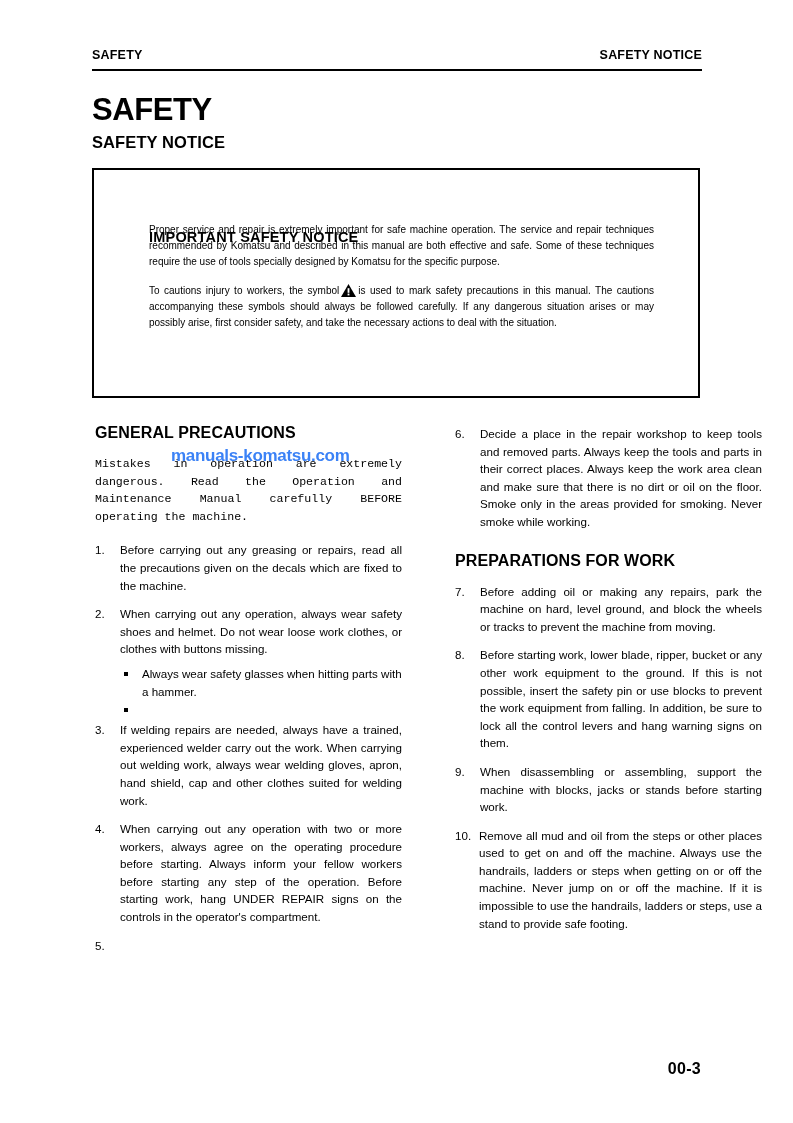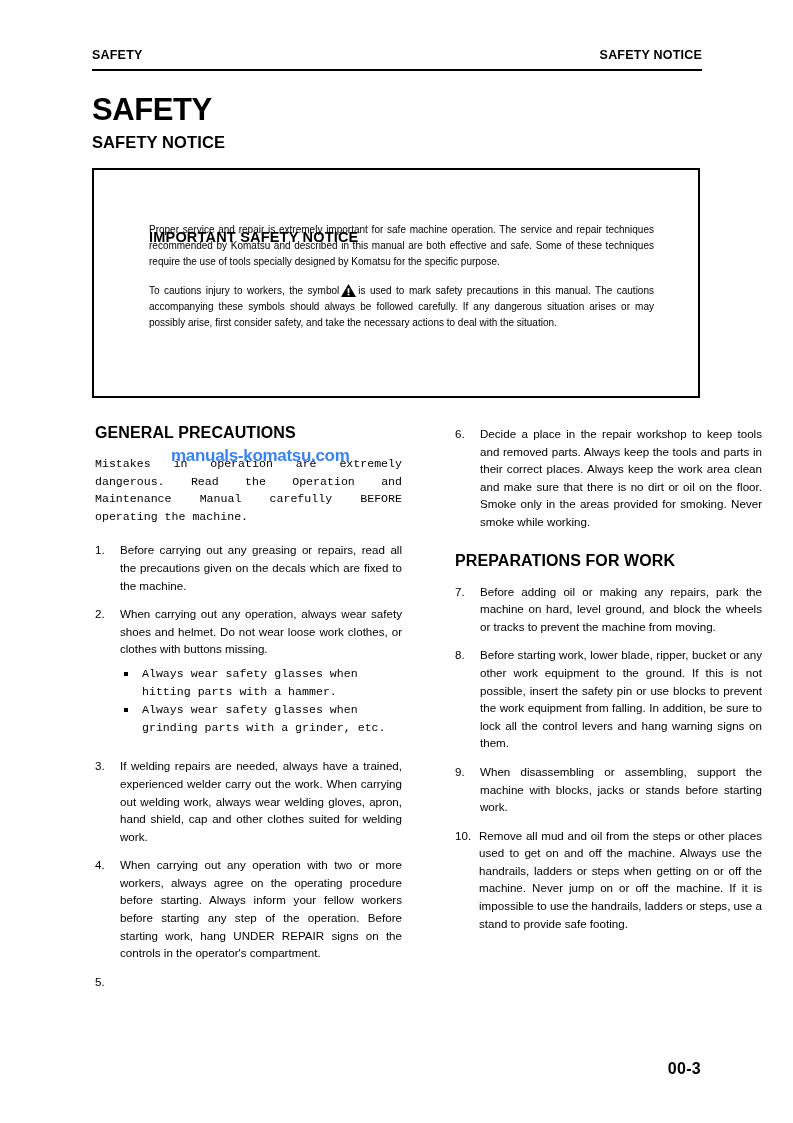--- a/index.html
+++ b/index.html
@@ -151,21 +151,20 @@
     width: 23px;
     text-align: left;
   }
   ol.num > li.wide > .marker { width: 25px; }
   ol.num > li.wide { padding-left: 24px; }
 
   ul.bul {
     list-style: none;
     margin: 7px 0 21px 0;
     padding: 0;
-    font-family: Liberation Mono, monospace;
   }
   ul.bul > li {
     position: relative;
     padding-left: 22px;
     margin-bottom: 1px;
     text-align: left;
   }
   ul.bul > li > .sq {
     position: absolute;
     left: 4px;
@@ -236,21 +235,20 @@
       <li>
         <span class="marker">2.</span>
         <span>When carrying out any operation, always wear safety shoes and helmet. Do not wear loose work clothes, or clothes with buttons missing.</span>
         <ul class="bul">
           <li>
             <span class="sq"></span>
             <span>Always wear safety glasses when hitting parts with a hammer.</span>
           </li>
           <li>
             <span class="sq"></span>
-            <span>Always wear safety glasses when grinding parts with a grinder, etc.</span>
           </li>
         </ul>
       </li>
       <li>
         <span class="marker">3.</span>
         <span>If welding repairs are needed, always have a trained, experienced welder carry out the work. When carrying out welding work, always wear welding gloves, apron, hand shield, cap and other clothes suited for welding work.</span>
       </li>
       <li>
         <span class="marker">4.</span>
         <span>When carrying out any operation with two or more workers, always agree on the operating procedure before starting. Always inform your fellow workers before starting any step of the operation. Before starting work, hang UNDER REPAIR signs on the controls in the operator's compartment.</span>

